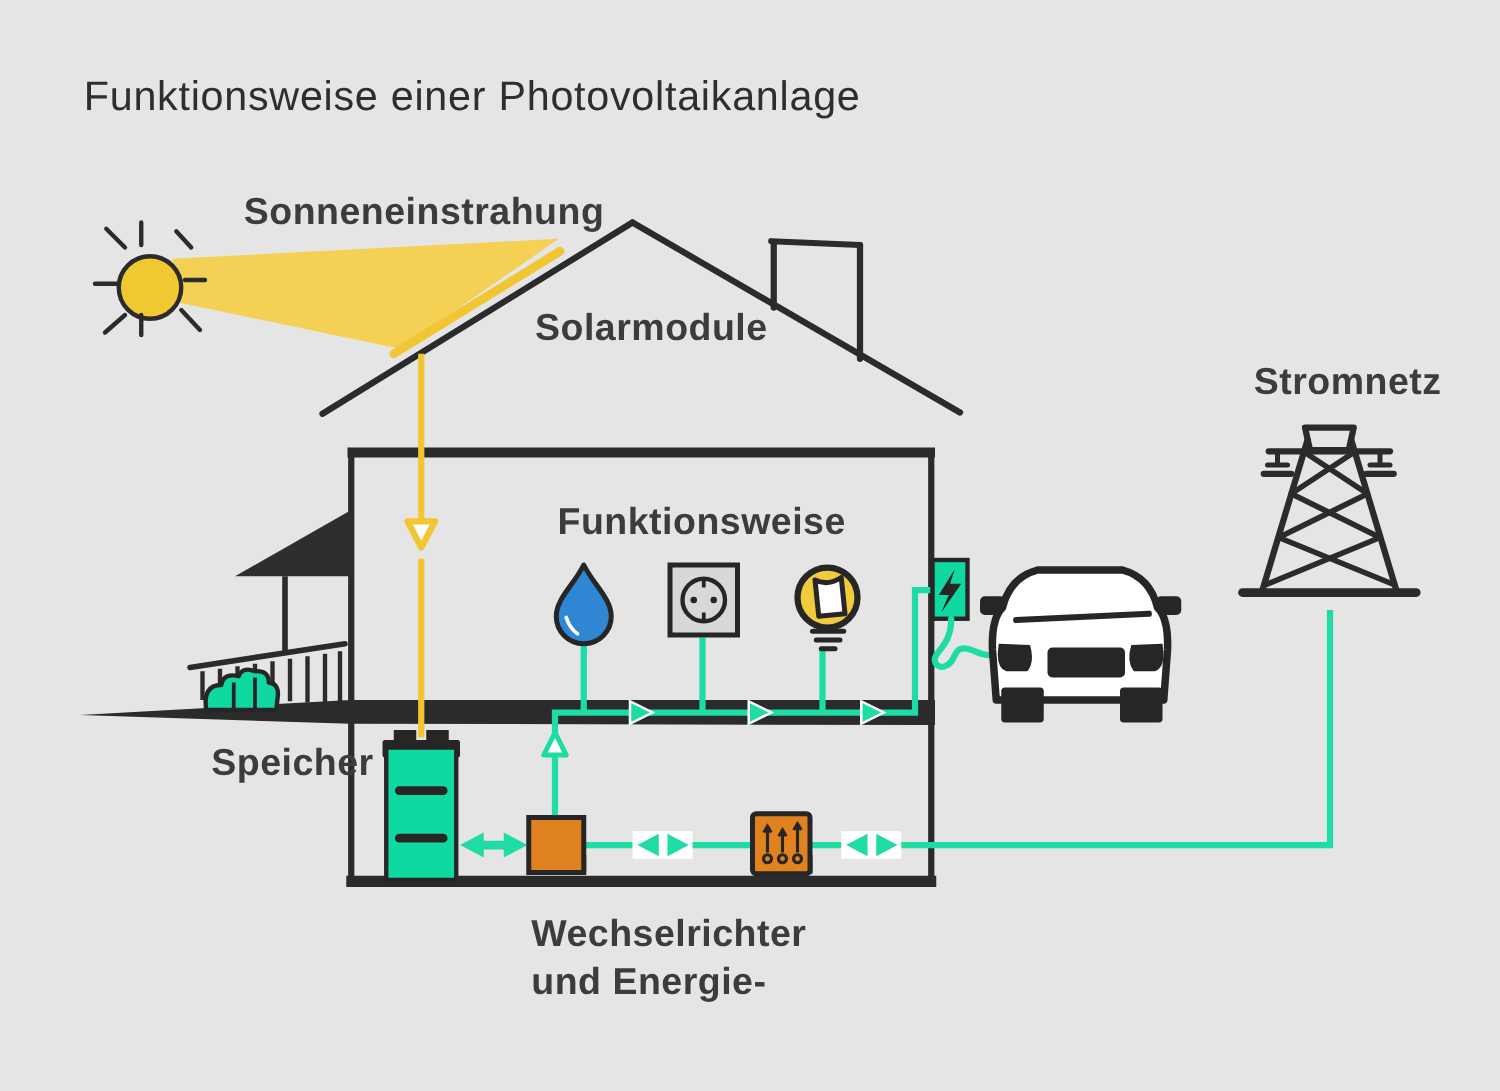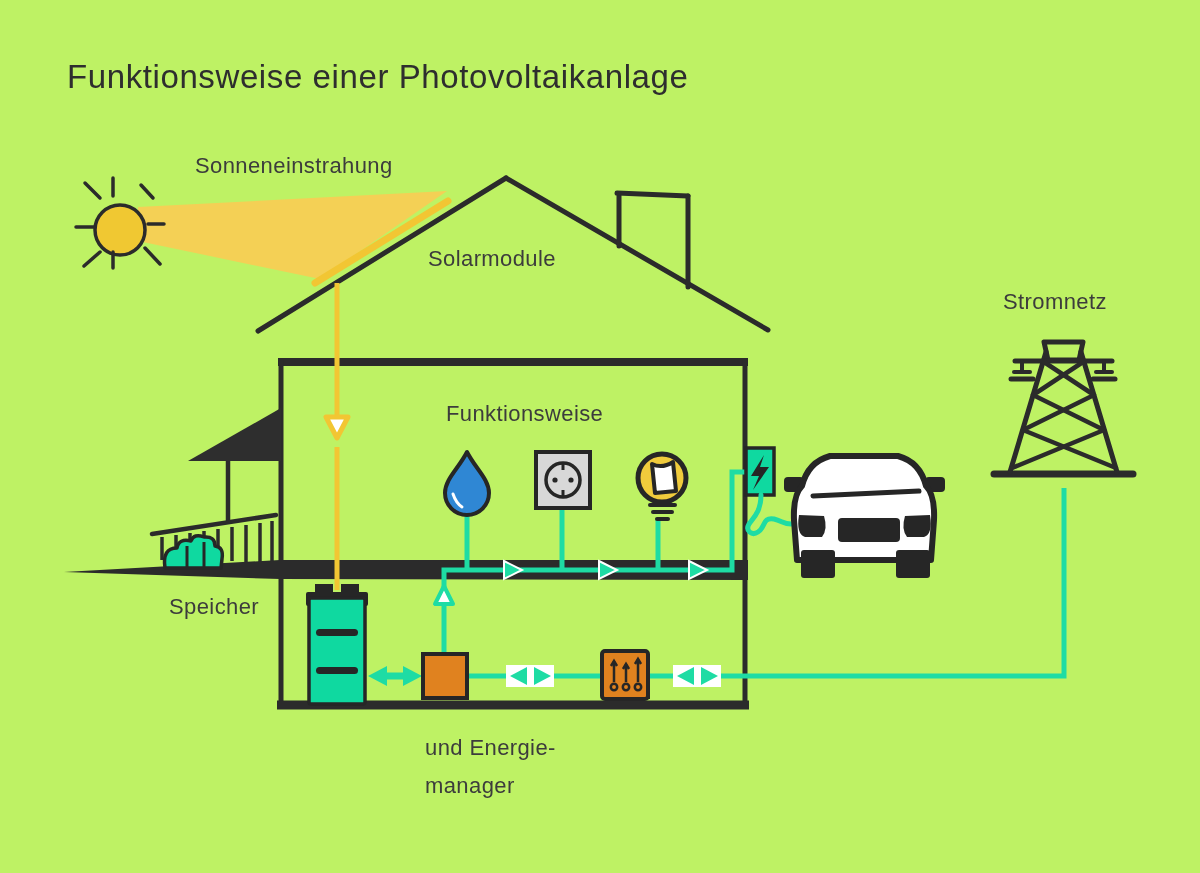--- a/index.html
+++ b/index.html
@@ -1,28 +1,28 @@
 <!DOCTYPE html>
 <html><head>
 <meta charset="utf-8">
 <style>
   html,body{margin:0;padding:0;background:#ffffff;}
   .canvas{
     position:relative;
     width:1200px;height:873px;
-    background:#bef264;
+    background:#e5e5e5;
     font-family:"Liberation Sans", sans-serif;
     overflow:hidden;
   }
   .artwork{position:absolute;left:0;top:0;}
   .lbl{
     position:absolute;
     color:#3c3c3c;
-    font-size:22px;
-    font-weight:400;
+    font-size:30px;
+    font-weight:700;
     letter-spacing:0.4px;
     white-space:nowrap;
   }
   .title{
     position:absolute;
     left:67px;top:58px;
     font-size:33px;
     font-weight:300;
     letter-spacing:0.6px;
     color:#2e2e2e;
@@ -232,20 +232,20 @@
 
   <div class="lbl lbl-solar">Solarmodule</div>
 
   <div class="lbl lbl-eigen">Funktionsweise</div>
 
   <div class="lbl lbl-strom">Stromnetz</div>
 
   <div class="lbl lbl-speicher">Speicher</div>
 
   <div class="lbl lbl-inverter lbl-block">
+    <div>Wechselrichter</div>
     <div>und Energie-</div>
-    <div>manager</div>
   </div>
 
   <div class="lbl lbl-meter lbl-block">
   </div>
 
 </div>
 
 </body></html>

